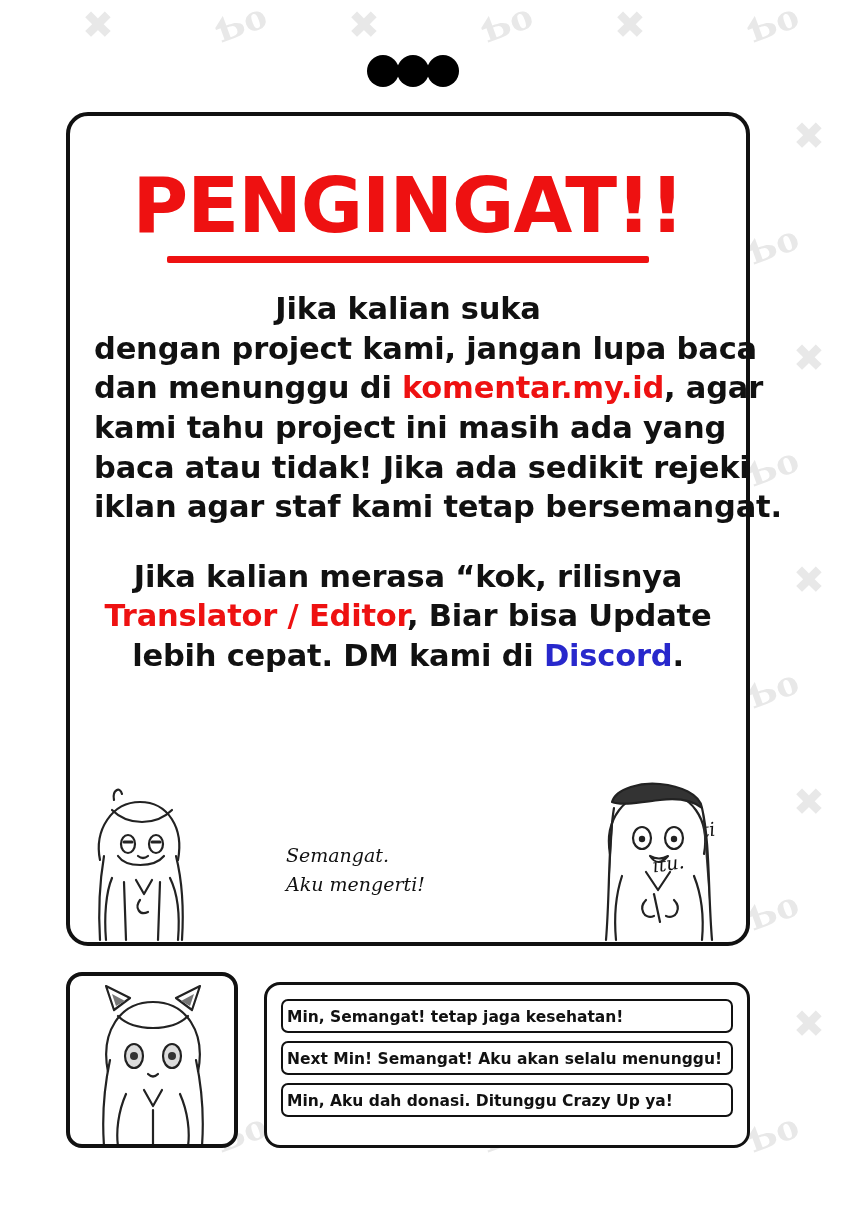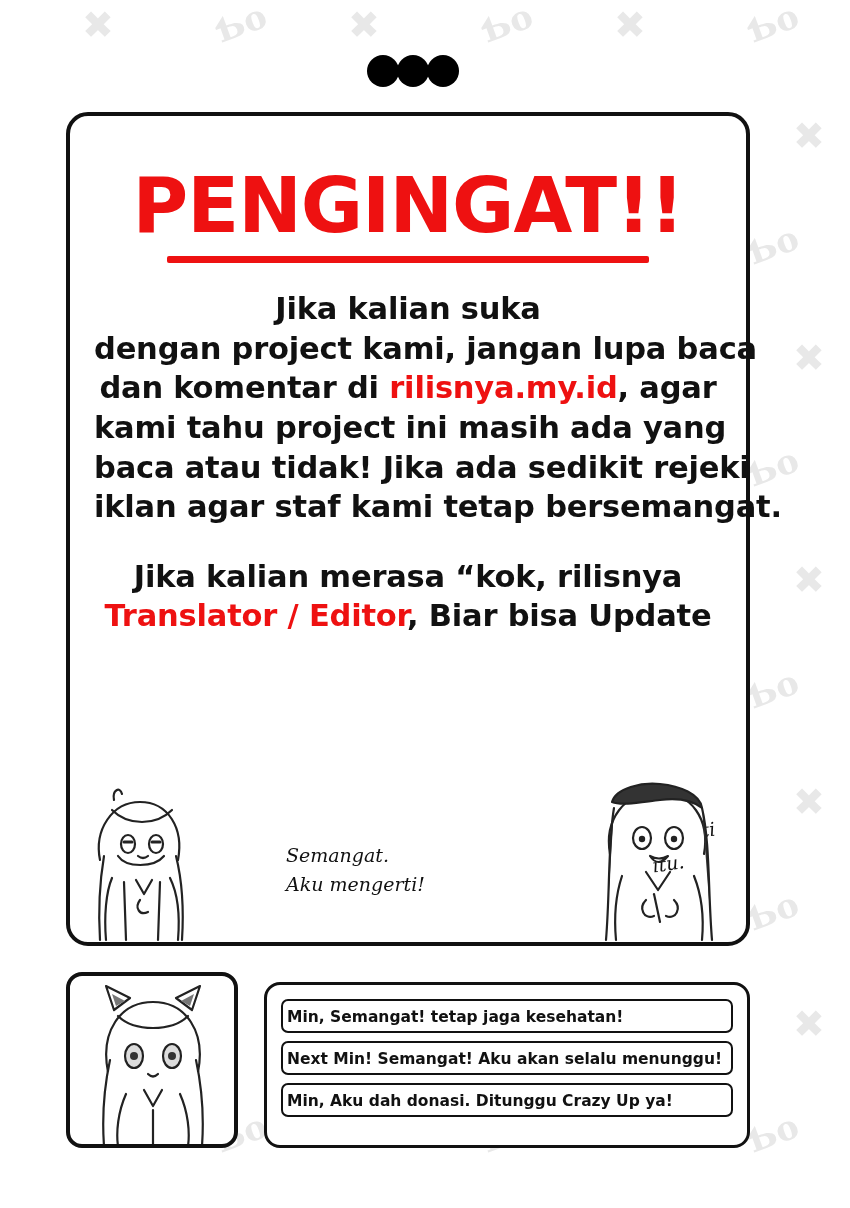--- a/index.html
+++ b/index.html
@@ -269,28 +269,29 @@
 </div>
 
 <div class="main-panel">
 
   <div class="title">PENGINGAT!!</div>
   <div class="title-rule"></div>
 
   <div class="body-text" id="para1">
       <span class="line"><span>Jika kalian suka</span></span>
       <span class="line"><span>dengan project kami, jangan lupa baca</span></span>
-      <span class="line"><span>dan komentar di </span><span class="red">rilisnya.my.id</span><span>, agar</span></span>
+      <span class="line"><span>dan menunggu di </span><span class="red">komentar.my.id</span><span>, agar</span></span>
       <span class="line"><span>kami tahu project ini masih ada yang</span></span>
       <span class="line"><span>baca atau tidak! Jika ada sedikit rejeki</span></span>
       <span class="line"><span>iklan agar staf kami tetap bersemangat.</span></span>
     </div>
   <div class="body-text para2" id="para2">
       <span class="line"><span>Jika kalian merasa “kok, rilisnya</span></span>
       <span class="line"><span class="red">Translator / Editor</span><span>, Biar bisa Update</span></span>
+      <span class="line"><span>lebih cepat. DM kami di </span><span class="blue">Discord</span><span>.</span></span>
     </div>
 
   <div class="hand hand-left" id="handLeft">
       <div>Semangat.</div>
       <div>Aku mengerti!</div>
     </div>
   <div class="hand hand-right" id="handRight">
       <div>Ah, seperti itu.</div>
     </div>
 

